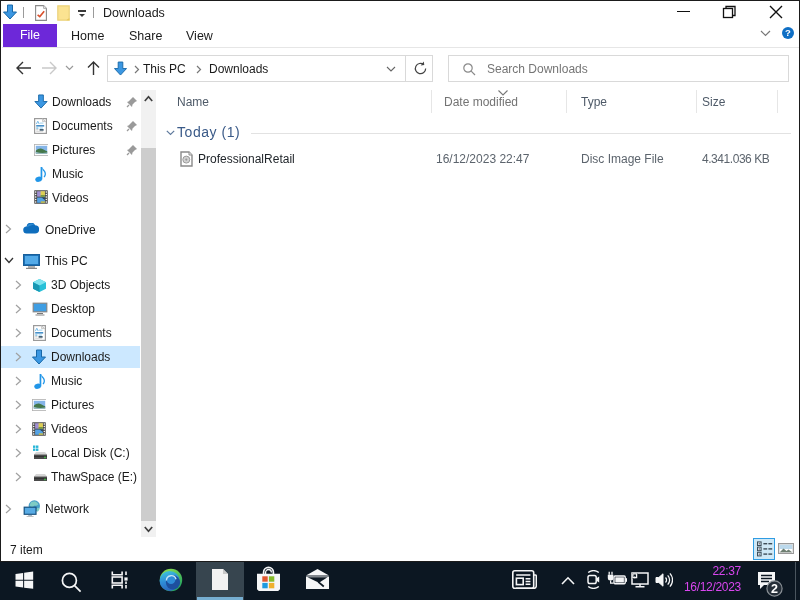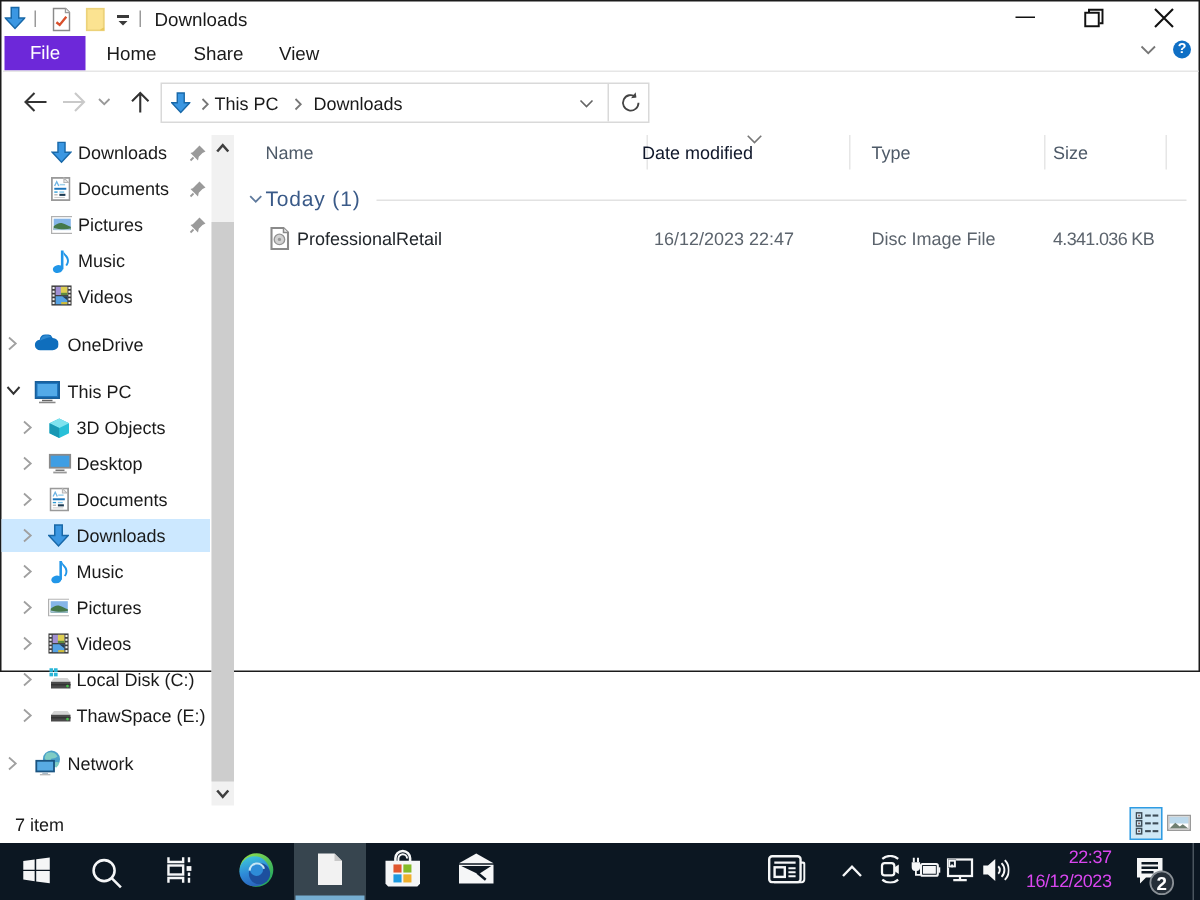--- a/index.html
+++ b/index.html
@@ -1,19 +1,19 @@
 <!DOCTYPE html>
 <html><head>
 <meta charset="utf-8">
 <style>
   * { margin:0; padding:0; box-sizing:border-box; }
   html,body { width:800px; height:600px; overflow:hidden; background:#fff;
     font-family:"Liberation Sans", sans-serif; }
   .abs { position:absolute; }
-  #win { position:absolute; left:0; top:0; width:800px; height:448px;
+  #win { position:absolute; left:0; top:0; width:800px; height:562px;
     background:#fff; border:1px solid #1b1b1b; }
   #taskbar { position:absolute; left:0; top:562px; width:800px; height:38px;
     background:#0c1722; }
   .t12 { font-size:12px; color:#1a1a1a; white-space:nowrap; }
   svg { display:block; }
 </style>
 </head>
 <body>
 <div id="win">
 
@@ -79,20 +79,27 @@
     </svg>
     <div class="abs t12" style="left:101px;top:6px">Downloads</div>
     <svg class="abs" style="left:278px;top:10px" width="10" height="7" viewBox="0 0 10 7">
       <path d="M1 1l4 4 4-4" fill="none" stroke="#666" stroke-width="1.1"></path>
     </svg>
     <div class="abs" style="left:297px;top:0;width:1px;height:25px;background:#d9d9d9"></div>
     <svg class="abs" style="left:305px;top:5px" width="15" height="15" viewBox="0 0 16 16">
       <path d="M13.5 8a5.5 5.5 0 1 1-2-4.2" fill="none" stroke="#444" stroke-width="1.3"></path>
       <path d="M11.5 0.5l0.5 3.8-3.8 0.5z" fill="#444"></path>
     </svg>
+  </div>
+  <div class="abs" style="left:447px;top:54px;width:341px;height:27px;border:1px solid #d9d9d9">
+    <svg class="abs" style="left:13px;top:6px" width="14" height="14" viewBox="0 0 14 14">
+      <circle cx="6" cy="6" r="4.2" fill="none" stroke="#8a8a8a" stroke-width="1.2"></circle>
+      <path d="M9.2 9.2L13 13" stroke="#8a8a8a" stroke-width="1.2"></path>
+    </svg>
+    <div class="abs t12" style="left:38px;top:6px;color:#757575">Search Downloads</div>
   </div>
 
   <div id="side">
 
   <svg class="abs" style="left:33px;top:93px" width="14" height="16" viewBox="0 0 14 17">
     <path d="M4.5 1h5v7h4L7 15 0.5 8h4z" fill="#3b97e2" stroke="#1868a8" stroke-width="1"></path>
   </svg>
   <div class="abs t12" style="left:51px;top:94px">Downloads</div>
   <svg class="abs" style="left:125px;top:95px" width="12" height="12" viewBox="0 0 12 12">
     <path d="M7 1l4 4-2 1-2.5 2.5L6 11 1 6l1.5-0.5L5 3z" fill="#9a9a9a"></path>
@@ -311,21 +318,21 @@
         <path d="M0.8 1L4.5 5.2 8.2 1" fill="none" stroke="#3f3f3f" stroke-width="1.7"></path>
       </svg>
   </div>
 
   <div id="main">
   <div class="abs t12" style="left:176px;top:94px;color:#4e5a68">Name</div>
   <div class="abs" style="left:430px;top:89px;width:1px;height:23px;background:#e6e6e6"></div>
   <svg class="abs" style="left:497px;top:89px" width="10" height="6" viewBox="0 0 10 6">
         <path d="M0.5 0.5L5 5l4.5-4.5" fill="none" stroke="#777" stroke-width="1.1"></path>
       </svg>
-  <div class="abs t12" style="left:427px;top:94px;color:#0f172a">Date modified</div>
+  <div class="abs t12" style="left:443px;top:94px;color:#737373">Date modified</div>
   <div class="abs" style="left:565px;top:89px;width:1px;height:23px;background:#e6e6e6"></div>
   <div class="abs t12" style="left:580px;top:94px;color:#4e5a68">Type</div>
   <div class="abs" style="left:695px;top:89px;width:1px;height:23px;background:#e6e6e6"></div>
   <div class="abs t12" style="left:701px;top:94px;color:#4e5a68">Size</div>
   <div class="abs" style="left:776px;top:89px;width:1px;height:23px;background:#e6e6e6"></div>
 
   <svg class="abs" style="left:165px;top:129px" width="9" height="6" viewBox="0 0 9 6">
         <path d="M0.8 0.8l3.7 3.7L8.2 0.8" fill="none" stroke="#5f7a9d" stroke-width="1.2"></path>
       </svg>
   <div class="abs" style="left:176px;top:123px;font-size:14px;letter-spacing:0.55px;color:#3a5a88;white-space:nowrap">Today (1)</div>

